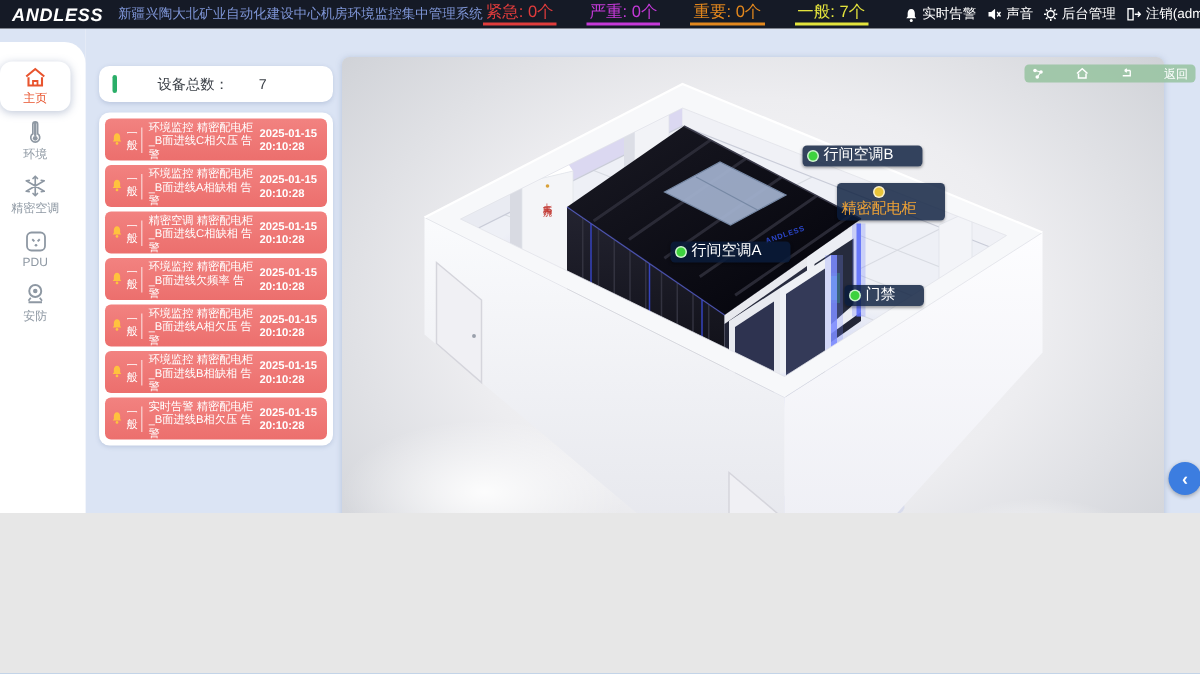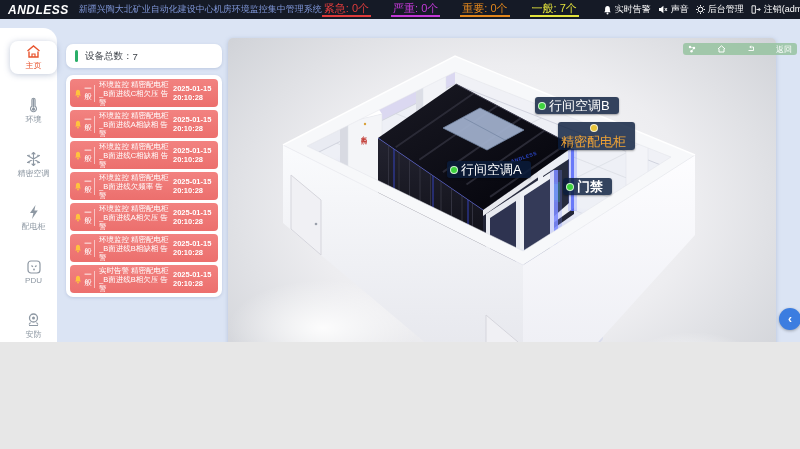--- a/index.html
+++ b/index.html
@@ -18,42 +18,42 @@
   .lvl3{color:#e3e33c;border-color:#e3e33c}
   .actions{display:flex;gap:7px;margin:0 8px 0 24px;font-size:9px;align-items:center;}
   .action{display:flex;align-items:center;gap:3px;cursor:pointer;white-space:nowrap;}
   .action svg{display:block}
 
   
   .content-bg{position:absolute;left:57px;top:19px;width:743px;height:418px;background:#dbe4f4;border-bottom-left-radius:18px;}
   .content-bg-corner{position:absolute;left:0;top:19px;width:57px;height:418px;background:#dbe4f4;}
 
   
-  .sidebar{position:absolute;left:0;top:28px;bottom:0;width:57px;background:#fff;border-top-right-radius:14px;display:flex;flex-direction:column;align-items:flex-end;padding-top:13px;gap:21px;z-index:3;}
+  .sidebar{position:absolute;left:0;top:28px;bottom:0;width:57px;background:#fff;border-top-right-radius:14px;display:flex;flex-direction:column;align-items:flex-start;padding-top:13px;gap:3px;z-index:3;}
   .side-item{width:47px;height:33px;display:flex;flex-direction:column;align-items:center;justify-content:center;color:#8e98a3;font-size:8px;border-radius:8px;cursor:pointer;}
   .side-item svg{display:block;margin-bottom:1px;}
   .side-item.active{color:#e8542e;background:#fff;box-shadow:0 1px 6px rgba(100,120,160,.4);}
 
   
   .left-panel{position:absolute;left:66px;top:44px;width:156px;z-index:2;}
-  .stat-card{background:#fff;border-radius:7px;height:24px;display:flex;align-items:center;padding:0 9px;margin-bottom:7px;box-shadow:0 1px 3px rgba(120,140,180,.3);font-size:9.5px;color:#3c4148;}
+  .stat-card{background:#fff;border-radius:7px;height:24px;display:flex;align-items:center;padding:0 9px;margin-bottom:7px;box-shadow:0 1px 3px rgba(120,140,180,.3);font-size:9.5px;color:#3c4148;gap:20px;}
   .stat-bar{width:3px;height:12px;border-radius:2px;margin-right:7px;flex:none;}
   .bar-green{background:#2aae68}
   .bar-orange{background:#d9702c}
   .alarm-panel{background:#fff;border-radius:7px;padding:4px;margin-top:2px;box-shadow:0 1px 3px rgba(120,140,180,.3);display:flex;flex-direction:column;gap:3px;}
   .alarm-item{background:linear-gradient(180deg,#f28280,#ec6f6d);border-radius:4px;height:28px;display:flex;align-items:center;padding:12px 3px;color:#fff;cursor:pointer;}
   .alarm-bell{flex:none;margin:0 1px;}
   .alarm-level{flex:none;width:11px;font-size:7.5px;line-height:8.5px;text-align:center;margin:0 1px;padding-right:2px;border-right:1px solid rgba(255,255,255,.55);}
   .alarm-msg{flex:1;font-size:7.5px;line-height:9px;margin:0 3px;overflow:hidden;max-height:27px;}
   .alarm-time{flex:none;width:42px;font-size:7.5px;font-weight:bold;line-height:9px;}
 
   
   .scene-card{position:absolute;left:228px;top:38px;width:548px;height:398px;border-radius:5px;overflow:hidden;box-shadow:0 1px 4px rgba(110,130,170,.35);border-bottom:1px solid #9fc0e8;z-index:2;}
   .scene-card svg{display:block}
-  .marker{position:absolute;display:flex;align-items:center;gap:3px;background:rgba(10,28,60,.82);border-radius:3px;padding:2px 9px 2px 3px;color:#fff;font-size:13px;line-height:1;box-shadow:0 1px 2px rgba(0,0,0,.35);cursor:pointer;white-space:nowrap;}
+  .marker{position:absolute;display:flex;align-items:center;gap:3px;background:rgba(10,28,60,.82);border-radius:3px;padding:2px 19px 2px 3px;color:#fff;font-size:10px;line-height:1;box-shadow:0 1px 2px rgba(0,0,0,.35);cursor:pointer;white-space:nowrap;}
   .marker .dot{width:8px;height:8px;border-radius:50%;border:1px solid rgba(255,255,255,.75);flex:none;}
   .dot-green{background:#3ed23e}
   .dot-yellow{background:#e8c43a}
   .marker.power{color:#f0a335}
   .cabinet-label{position:absolute;left:133px;top:93px;writing-mode:vertical-rl;font-size:6px;color:#c23a34;letter-spacing:1px;line-height:1;}
   .rack-brand{position:absolute;left:282px;top:116px;transform:rotate(-19deg);font-size:5px;font-weight:bold;color:#2b46c8;letter-spacing:.5px;}
 
   .scene-toolbar{position:absolute;top:43px;right:3px;height:12px;display:flex;align-items:center;gap:21px;background:rgba(150,195,160,.85);border-radius:3px;padding:0 5px;color:#fff;font-size:8px;z-index:6;cursor:pointer;}
   .scene-toolbar svg{display:block}
 
@@ -150,28 +150,20 @@
           <svg width="17" height="16" viewBox="0 0 17 16">
             <g stroke="#8e98a3" stroke-width="1.1" stroke-linecap="round">
               <path d="M8.5 1.5v13M2.5 4.5l12 7M14.5 4.5l-12 7M8.5 1.5L7 3M8.5 1.5L10 3M8.5 14.5L7 13M8.5 14.5L10 13M2.5 4.5l2-.3M14.5 4.5l-2-.3M2.5 11.5l2 .3M14.5 11.5l-2 .3"></path>
             </g>
           </svg>
         </span>
       <span>精密空调</span>
     </div>
     <div class="side-item">
       <span>
-          <svg width="14" height="16" viewBox="0 0 14 16">
-            <path d="M8.5 1L3 9h3.4L5 15l5.8-8.4H7.4z" fill="#8e98a3"></path>
-          </svg>
-        </span>
-      <span>配电柜</span>
-    </div>
-    <div class="side-item">
-      <span>
           <svg width="16" height="16" viewBox="0 0 16 16">
             <rect x="2" y="2" width="12" height="12" rx="3" fill="none" stroke="#8e98a3" stroke-width="1.2"></rect>
             <path d="M5.5 6.5l1.4 1.4M10.5 6.5L9.1 7.9" stroke="#8e98a3" stroke-width="1.3"></path>
             <circle cx="8" cy="10.5" r=".9" fill="#8e98a3"></circle>
           </svg>
         </span>
       <span>PDU</span>
     </div>
     <div class="side-item">
       <span>
@@ -218,21 +210,21 @@
             <span>20:10:28</span>
           </span>
         </div>
 
         <div class="alarm-item">
           <span class="alarm-bell"><svg width="8" height="9" viewBox="0 0 8 9">
               <path d="M4 .8C2.7.8 1.9 2 1.9 3.4v1.9L1.1 6.4h5.8L6.1 5.3V3.4C6.1 2 5.3.8 4 .8z" fill="#ffc23e"></path>
               <circle cx="4" cy="7.6" r=".9" fill="#ffc23e"></circle>
             </svg></span>
           <span class="alarm-level">一般</span>
-          <span class="alarm-msg">环境监控 精密配电柜_B面进线C相缺相 告警</span>
+          <span class="alarm-msg">精密空调 精密配电柜_B面进线C相缺相 告警</span>
           <span class="alarm-time">
             <span>2025-01-15</span><br>
             <span>20:10:28</span>
           </span>
         </div>
 
         <div class="alarm-item">
           <span class="alarm-bell"><svg width="8" height="9" viewBox="0 0 8 9">
               <path d="M4 .8C2.7.8 1.9 2 1.9 3.4v1.9L1.1 6.4h5.8L6.1 5.3V3.4C6.1 2 5.3.8 4 .8z" fill="#ffc23e"></path>
               <circle cx="4" cy="7.6" r=".9" fill="#ffc23e"></circle>
@@ -443,21 +435,21 @@
       <span>行间空调B</span>
     </div>
     <div class="marker power" style="left:330px;top:84px;flex-direction:column;">
       <span class="dot dot-yellow"></span>
       <span>精密配电柜</span>
     </div>
     <div class="marker" style="left:219px;top:123px;">
       <span class="dot dot-green"></span>
       <span>行间空调A</span>
     </div>
-    <div class="marker" style="left:335px;top:140px;font-weight:bold;">
+    <div class="marker" style="left:335px;top:152px;">
       <span class="dot dot-green"></span>
       <span>门禁</span>
     </div>
   </section>
 
   <div class="scene-toolbar">
     <span>
         <svg width="8" height="8" viewBox="0 0 8 8">
           <circle cx="2" cy="2" r="1.2" fill="#fff"></circle>
           <circle cx="6" cy="3" r="1.2" fill="#fff"></circle>

